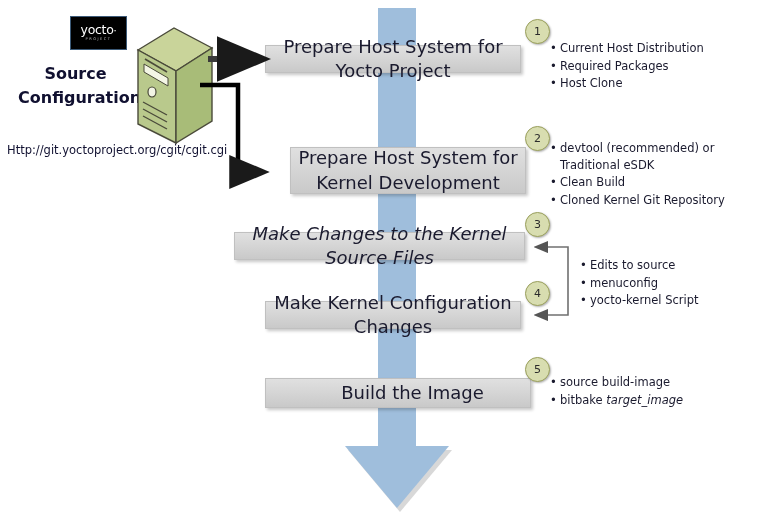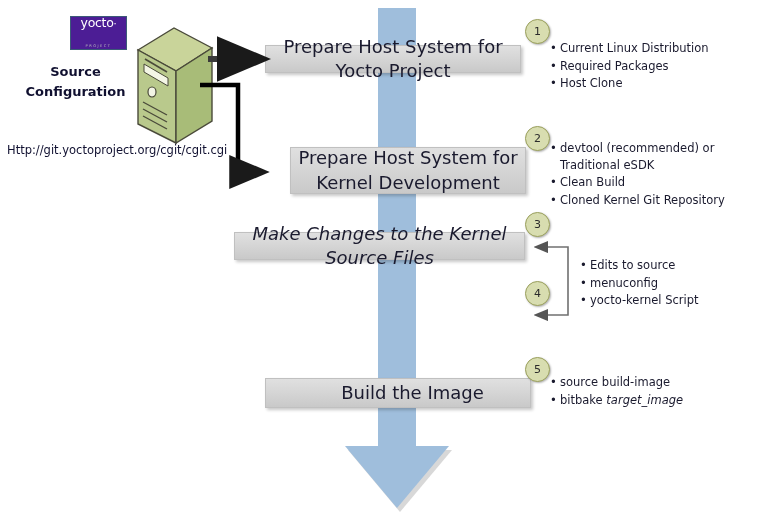--- a/index.html
+++ b/index.html
@@ -110,26 +110,26 @@
   }
   .bullets li i { font-style: italic; }
 
   
   .yocto-logo {
     position: absolute;
     left: 70px;
     top: 16px;
     width: 57px;
     height: 34px;
-    background: #4c1d95;
+    background: #000000;
     border: 1.5px solid #3c5a78;
     display: flex;
     flex-direction: column;
     align-items: center;
-    justify-content: space-between;
+    justify-content: center;
     box-sizing: border-box;
   }
   .yocto-word {
     color: #ffffff;
     font-size: 12.5px;
     letter-spacing: -0.3px;
     line-height: 1;
   }
   .yocto-sub {
     color: #bdbdbd;
@@ -137,21 +137,21 @@
     letter-spacing: 1.5px;
     margin-top: 2px;
     line-height: 1;
   }
   .src-label {
     position: absolute;
     left: 18px;
     top: 62px;
     width: 115px;
     text-align: center;
-    font-size: 13px;
+    font-size: 16px;
     font-weight: bold;
     color: #101030;
     line-height: 1.5;
   }
   .src-url {
     position: absolute;
     left: 7px;
     top: 143px;
     font-size: 11.5px;
     color: #101030;
@@ -218,32 +218,33 @@
     <path d="M568,253 L568,247 L536,247" fill="none" stroke="#707070" stroke-width="1.6" marker-end="url(#arrGray)"></path>
     <path d="M568,253 L568,315 L536,315" fill="none" stroke="#707070" stroke-width="1.6" marker-end="url(#arrGray)"></path>
   </svg>
 
   <div class="pbox" style="left:265px; top:45px; width:256px; height:28px;">Prepare Host System for Yocto Project</div>
 
   <div class="pbox" style="left:290px; top:147px; width:236px; height:47px;">Prepare Host System for Kernel Development</div>
 
   <div class="pbox" style="left:234px; top:232px; width:291px; height:28px;font-style:italic;">Make Changes to the Kernel Source Files</div>
 
+  <div class="pbox" style="left:265px; top:301px; width:256px; height:28px;">Make Kernel Configuration Changes</div>
 
   <div class="pbox" style="left:265px; top:378px; width:266px; height:30px;padding-left:29px;">Build the Image</div>
 
   <div class="badge" style="left:525px; top:19px;">1</div>
   <div class="badge" style="left:525px; top:126px;">2</div>
   <div class="badge" style="left:525px; top:212px;">3</div>
   <div class="badge" style="left:525px; top:281px;">4</div>
   <div class="badge" style="left:525px; top:357px;">5</div>
 
   <div class="bullets" style="left:548px; top:40px; width:215px;">
     <ul>
-      <li>Current Linux Distribution</li>
+      <li>Current Host Distribution</li>
       <li>Required Packages</li>
       <li>Host Clone</li>
     </ul>
   </div>
 
   <div class="bullets" style="left:548px; top:140px; width:215px;">
     <ul>
       <li>devtool (recommended) or Traditional eSDK</li>
       <li>Clean Build</li>
       <li>Cloned Kernel Git Repository</li>

